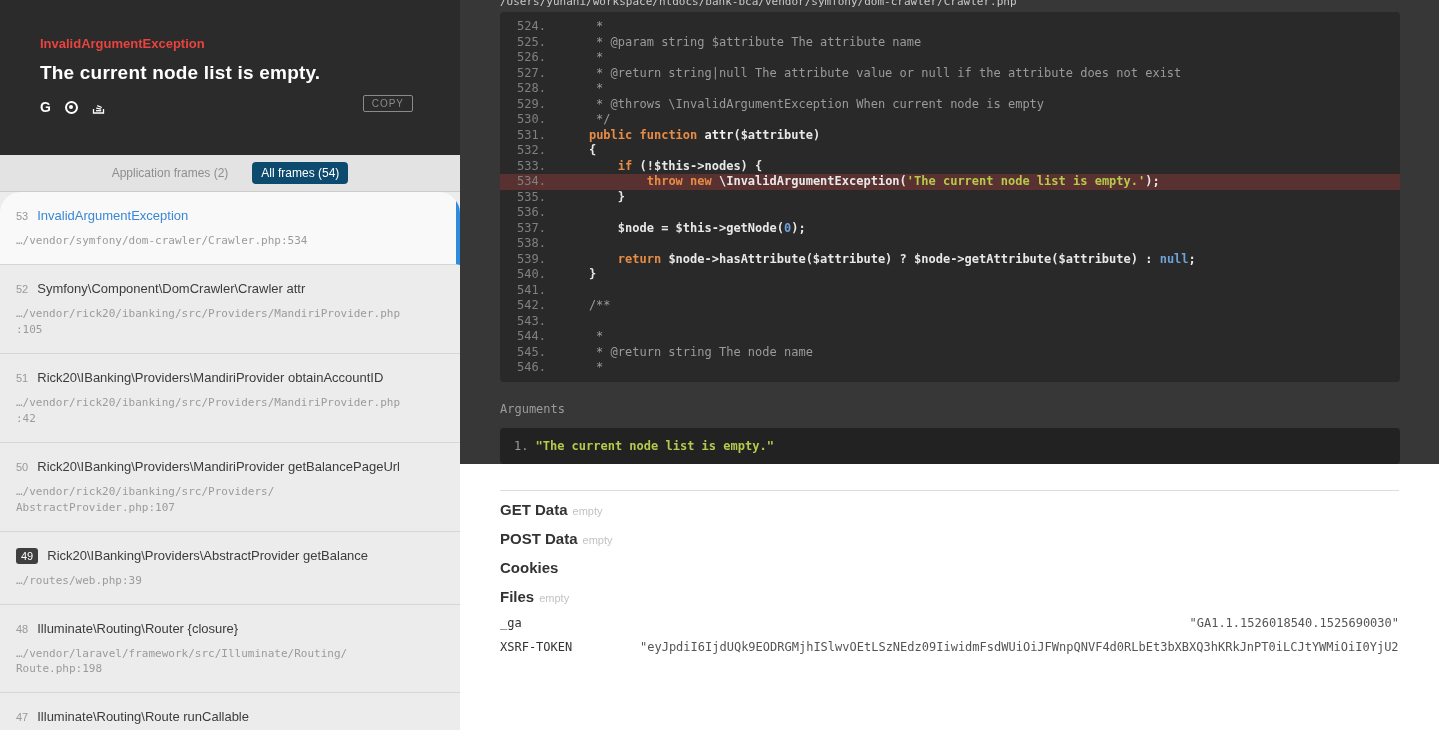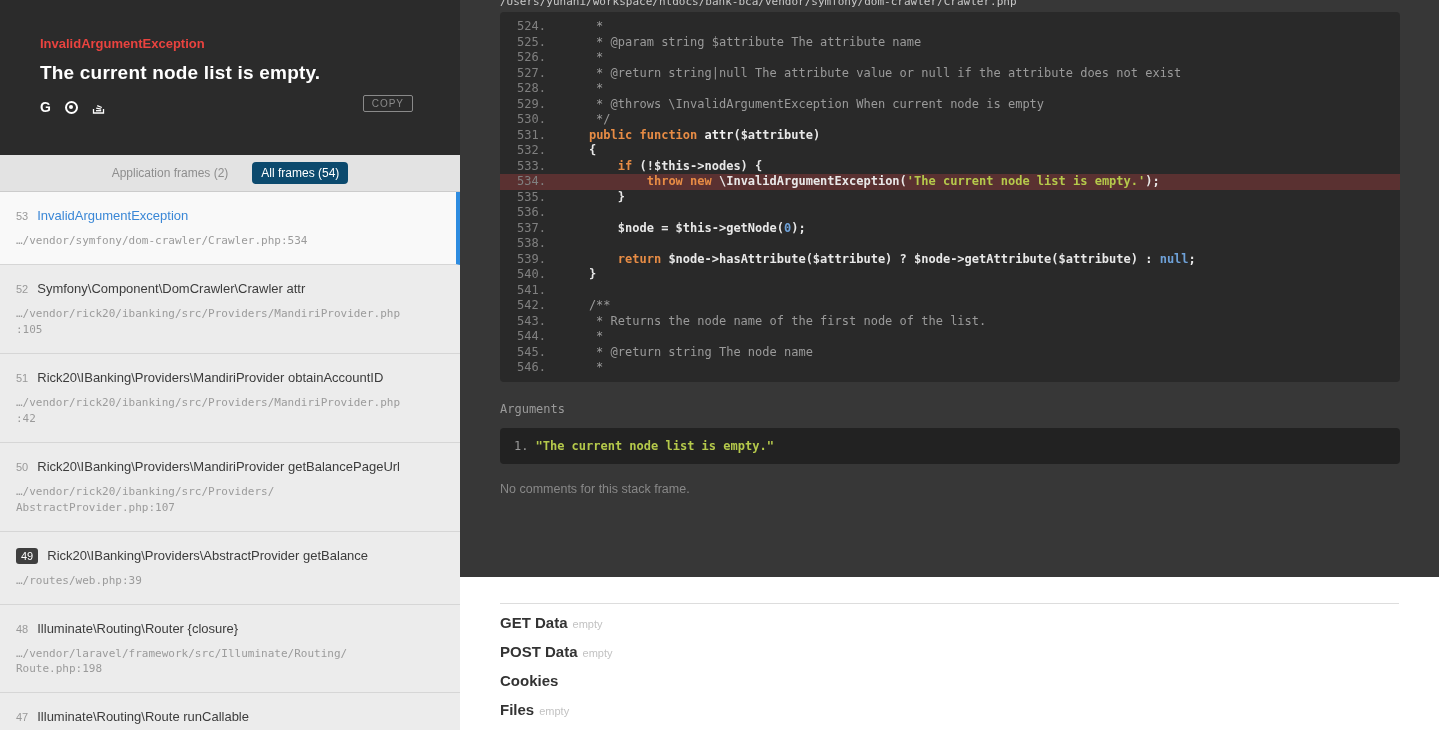--- a/index.html
+++ b/index.html
@@ -21,32 +21,32 @@
   .icon-ddg { width:13px; height:13px; border:2px solid #fff; border-radius:50%; position:relative; cursor:pointer; }
   .icon-ddg::after { content:""; position:absolute; width:4px; height:4px; background:#fff; border-radius:50%; top:2px; left:2px; }
   .icon-so { cursor:pointer; display:inline-flex; }
   .copy-btn { position:absolute; right:47px; top:95px; background:transparent; border:1px solid #8a8a8a; color:#8a8a8a;
     font-size:10px; font-family:"Liberation Sans",sans-serif; letter-spacing:1px; padding:2px 8px; border-radius:2px; cursor:pointer; }
 
   .tabs { height:37px; background:#e3e3e3; border-bottom:1px solid #cccccc; display:flex; align-items:center; justify-content:center; gap:24px; flex:none; }
   .tab { font-size:12px; color:#8e8e8e; cursor:pointer; }
   .tab.selected { background:#0c4a6e; color:#ffffff; padding:4px 9px; border-radius:4px; }
 
-  .frames { flex:1; overflow:hidden; }
+  .frames { flex:1; overflow:hidden;border-radius:21px; }
   .frame { padding:16px 14px 15px 16px; border-bottom:1px solid #d6d6d6; background:#ececec; cursor:pointer; }
   .frame.active { background:#f9f9f9; border-right:4px solid #2e8ce0; padding-right:10px; }
   .frame-title { font-size:13px; color:#3c3c3c; line-height:16px; }
   .frame.active .frame-name { color:#3a87d6; }
   .frame-num { color:#999; font-size:11px; margin-right:9px; }
   .frame-num.dark { background:#3f3f3f; color:#fff; border-radius:3px; padding:2px 5px; }
   .frame-path { margin-top:9px; font-family:"DejaVu Sans Mono", monospace; font-size:11px; color:#9b9b9b; white-space:pre-wrap; line-height:1.45; }
 
   
   .main { flex:1; min-width:0; display:flex; flex-direction:column; }
-  .code-area { background:#373737; height:577px; flex:none; padding:0 39px 0 40px; overflow:hidden; }
+  .code-area { background:#373737; height:464px; flex:none; padding:0 39px 0 40px; overflow:hidden; }
   .file-path { font-family:"DejaVu Sans Mono", monospace; font-size:11px; color:#c9c9c9; margin-top:-5px; white-space:nowrap; overflow:hidden; }
   .code-box { margin-top:4px; background:#292929; border-radius:4px; padding:7px 0 6px; overflow:hidden; }
   .cl { display:flex; white-space:pre; font-family:"DejaVu Sans Mono", monospace; font-size:12px; line-height:15.5px; }
   .cl .ln { width:46px; text-align:right; color:#808080; flex:none; }
   .cl .ct { padding-left:14px; font-weight:bold; color:#e8e8e8; }
   .cl .com { color:#9a9a9a; font-weight:normal; }
   .cl .kw  { color:#e78c45; }
   .cl .str { color:#b5c94b; }
   .cl .num { color:#6ea1d8; }
   .cl .fn  { color:#f0f0f0; }
@@ -155,21 +155,21 @@
             <div class="cl"><span class="ln">533.</span><span class="ct"><span class="pl">        </span><span class="kw">if</span><span class="pl"> (!$this-&gt;nodes) {</span></span></div>
             <div class="cl hl"><span class="ln">534.</span><span class="ct"><span class="pl">            </span><span class="kw">throw new</span><span class="pl"> \InvalidArgumentException(</span><span class="str">'The current node list is empty.'</span><span class="pl">);</span></span></div>
             <div class="cl"><span class="ln">535.</span><span class="ct"><span class="pl">        }</span></span></div>
             <div class="cl"><span class="ln">536.</span><span class="ct"> </span></div>
             <div class="cl"><span class="ln">537.</span><span class="ct"><span class="pl">        $node = $this-&gt;getNode(</span><span class="num">0</span><span class="pl">);</span></span></div>
             <div class="cl"><span class="ln">538.</span><span class="ct"> </span></div>
             <div class="cl"><span class="ln">539.</span><span class="ct"><span class="pl">        </span><span class="kw">return</span><span class="pl"> $node-&gt;hasAttribute($attribute) ? $node-&gt;getAttribute($attribute) : </span><span class="num">null</span><span class="pl">;</span></span></div>
             <div class="cl"><span class="ln">540.</span><span class="ct"><span class="pl">    }</span></span></div>
             <div class="cl"><span class="ln">541.</span><span class="ct"> </span></div>
             <div class="cl"><span class="ln">542.</span><span class="ct"><span class="com">    /**</span></span></div>
-            <div class="cl"><span class="ln">543.</span><span class="ct"><span class="com">     * Returns the node name of the first node of the list.</span></span></div>
+            <div class="cl"><span class="ln">543.</span></div>
             <div class="cl"><span class="ln">544.</span><span class="ct"><span class="com">     *</span></span></div>
             <div class="cl"><span class="ln">545.</span><span class="ct"><span class="com">     * @return string The node name</span></span></div>
             <div class="cl"><span class="ln">546.</span><span class="ct"><span class="com">     *</span></span></div>
           </div>
       </div>
       <div class="args-label">Arguments</div>
       <div class="args-box">
           <div class="arg-row">
             <span class="arg-index">1.</span>
             <span class="arg-value">"The current node list is empty."</span>

